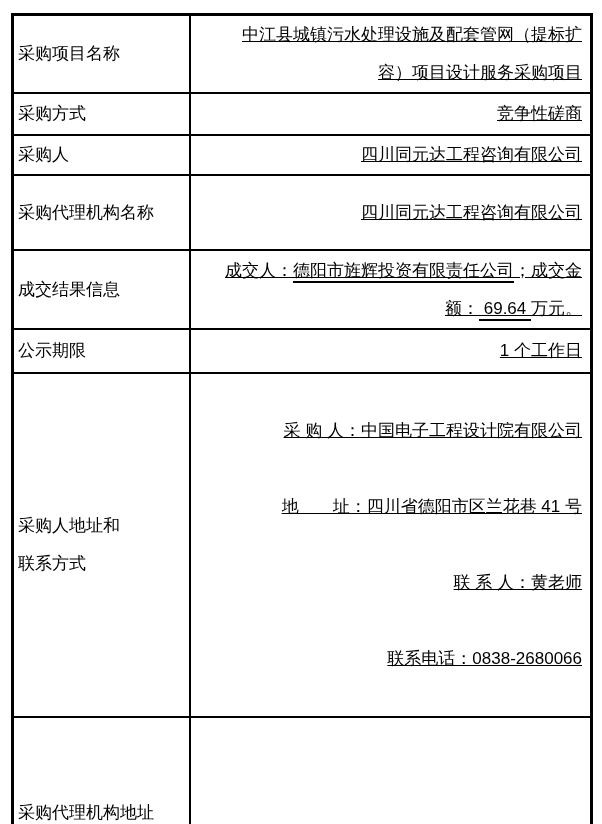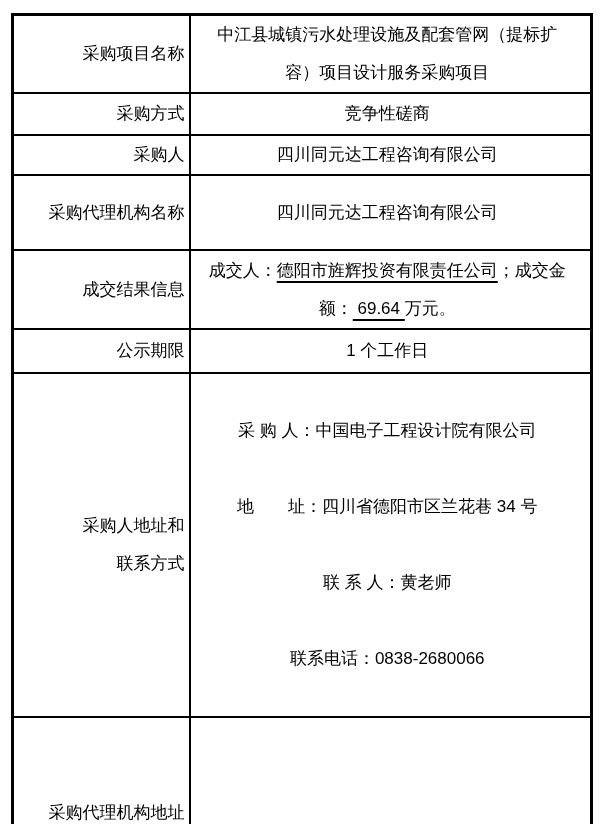--- a/index.html
+++ b/index.html
@@ -25,28 +25,29 @@
   col.c-value { width: 402px; }
   td {
     border: 2px solid #000000;
     font-size: 17px;
     line-height: 38px;
     vertical-align: middle;
     padding: 0;
     overflow: hidden;
   }
   td.label-cell {
-    text-align: right;
+    text-align: left;
     white-space: pre-line;
     padding: 0 4px;
   }
   td.value-cell {
-    text-align: center;
+    text-align: right;
     padding: 0 8px 0 2px;
     white-space: pre-line;
+    text-decoration: underline;
   }
   
   tr.r1  td { height: 75px; }
   tr.r2  td { height: 40px; }
   tr.r3  td { height: 40px; margin-left: 36px; }
   tr.r4  td { height: 35px; margin-left: 31px; }
   tr.r5  td { height: 73px; border-radius: 22px; }
   tr.r6  td { height: 77px; }
   tr.r7  td { height: 37px; }
   tr.r8  td { height: 42px; border-radius: 15px; }
@@ -95,21 +96,21 @@
     </tr>
     <tr class="r8">
       <td class="label-cell">公示期限</td>
       <td class="value-cell">1 个工作日</td>
     </tr>
     <tr class="r9">
       <td class="label-cell">采购人地址和
 联系方式</td>
       <td class="value-cell cell-lines">
         <div>采 购 人：中国电子工程设计院有限公司</div>
-        <div>地　　址：四川省德阳市区兰花巷 34 号</div>
+        <div>地　　址：四川省德阳市区兰花巷 41 号</div>
         <div>联 系 人：黄老师</div>
         <div>联系电话：0838-2680066</div>
       </td>
     </tr>
     <tr class="r10">
       <td class="label-cell">采购代理机构地址
 和联系方式</td>
       <td class="value-cell cell-lines">
         
         

